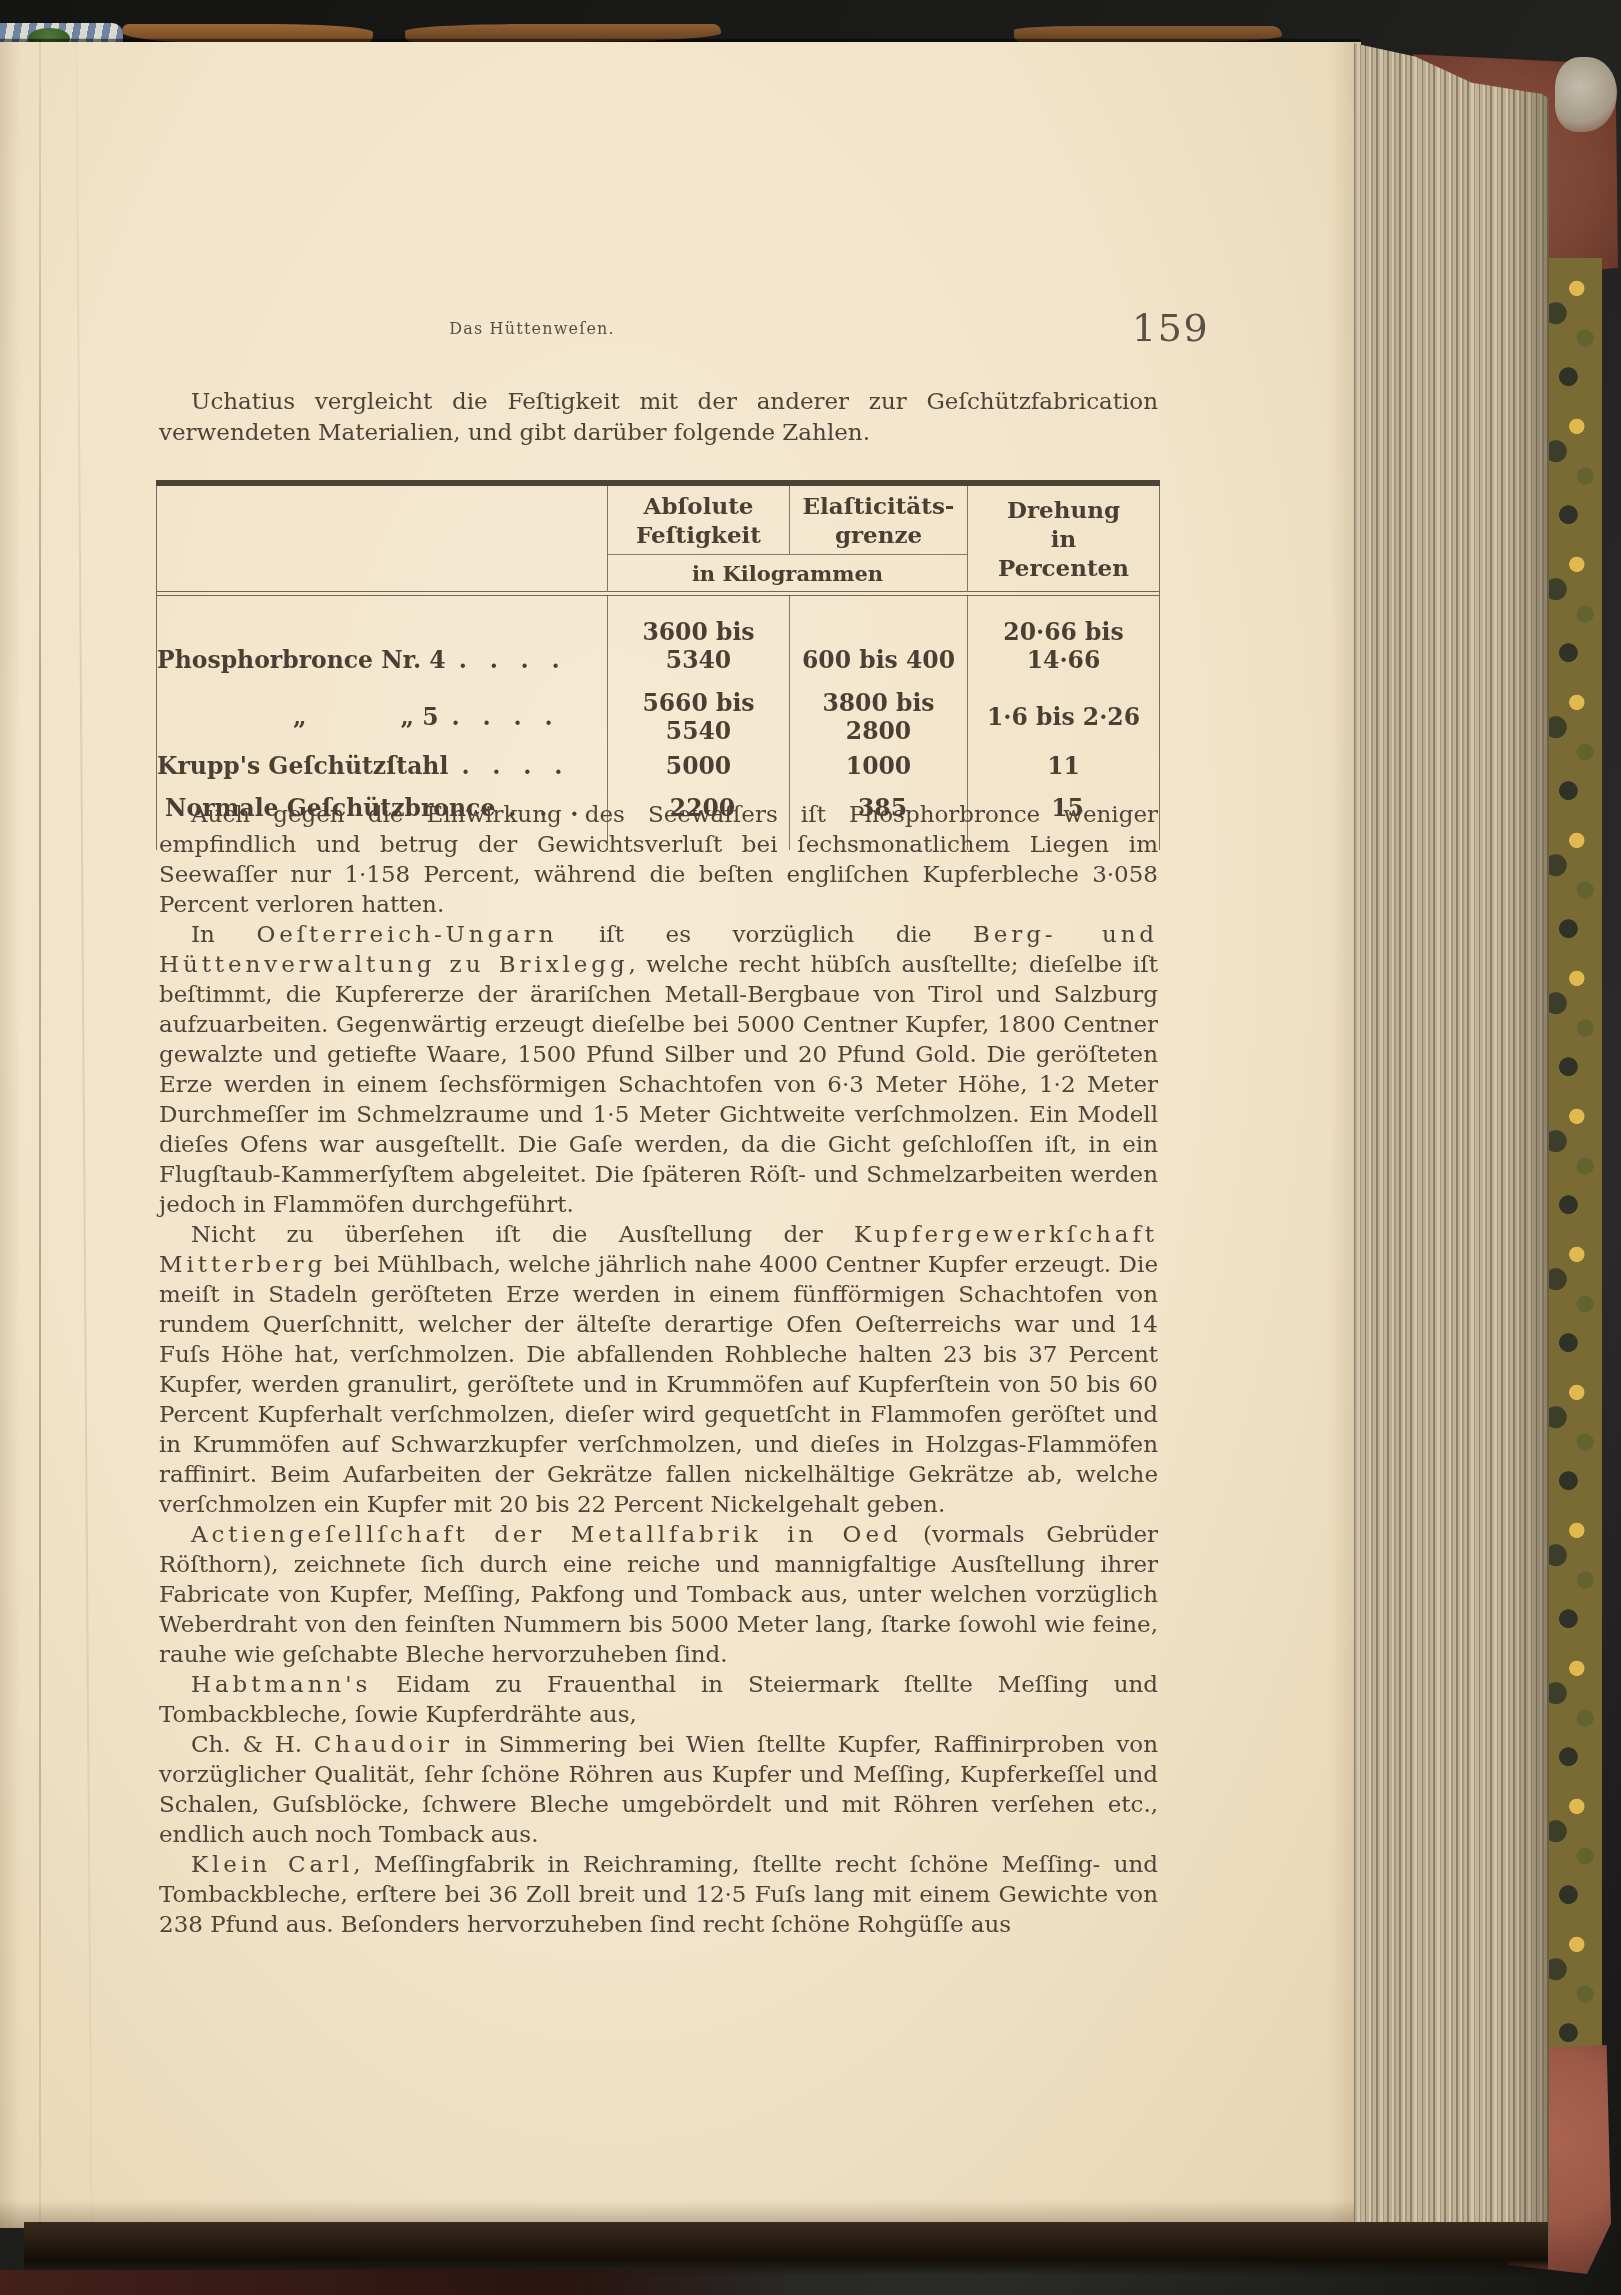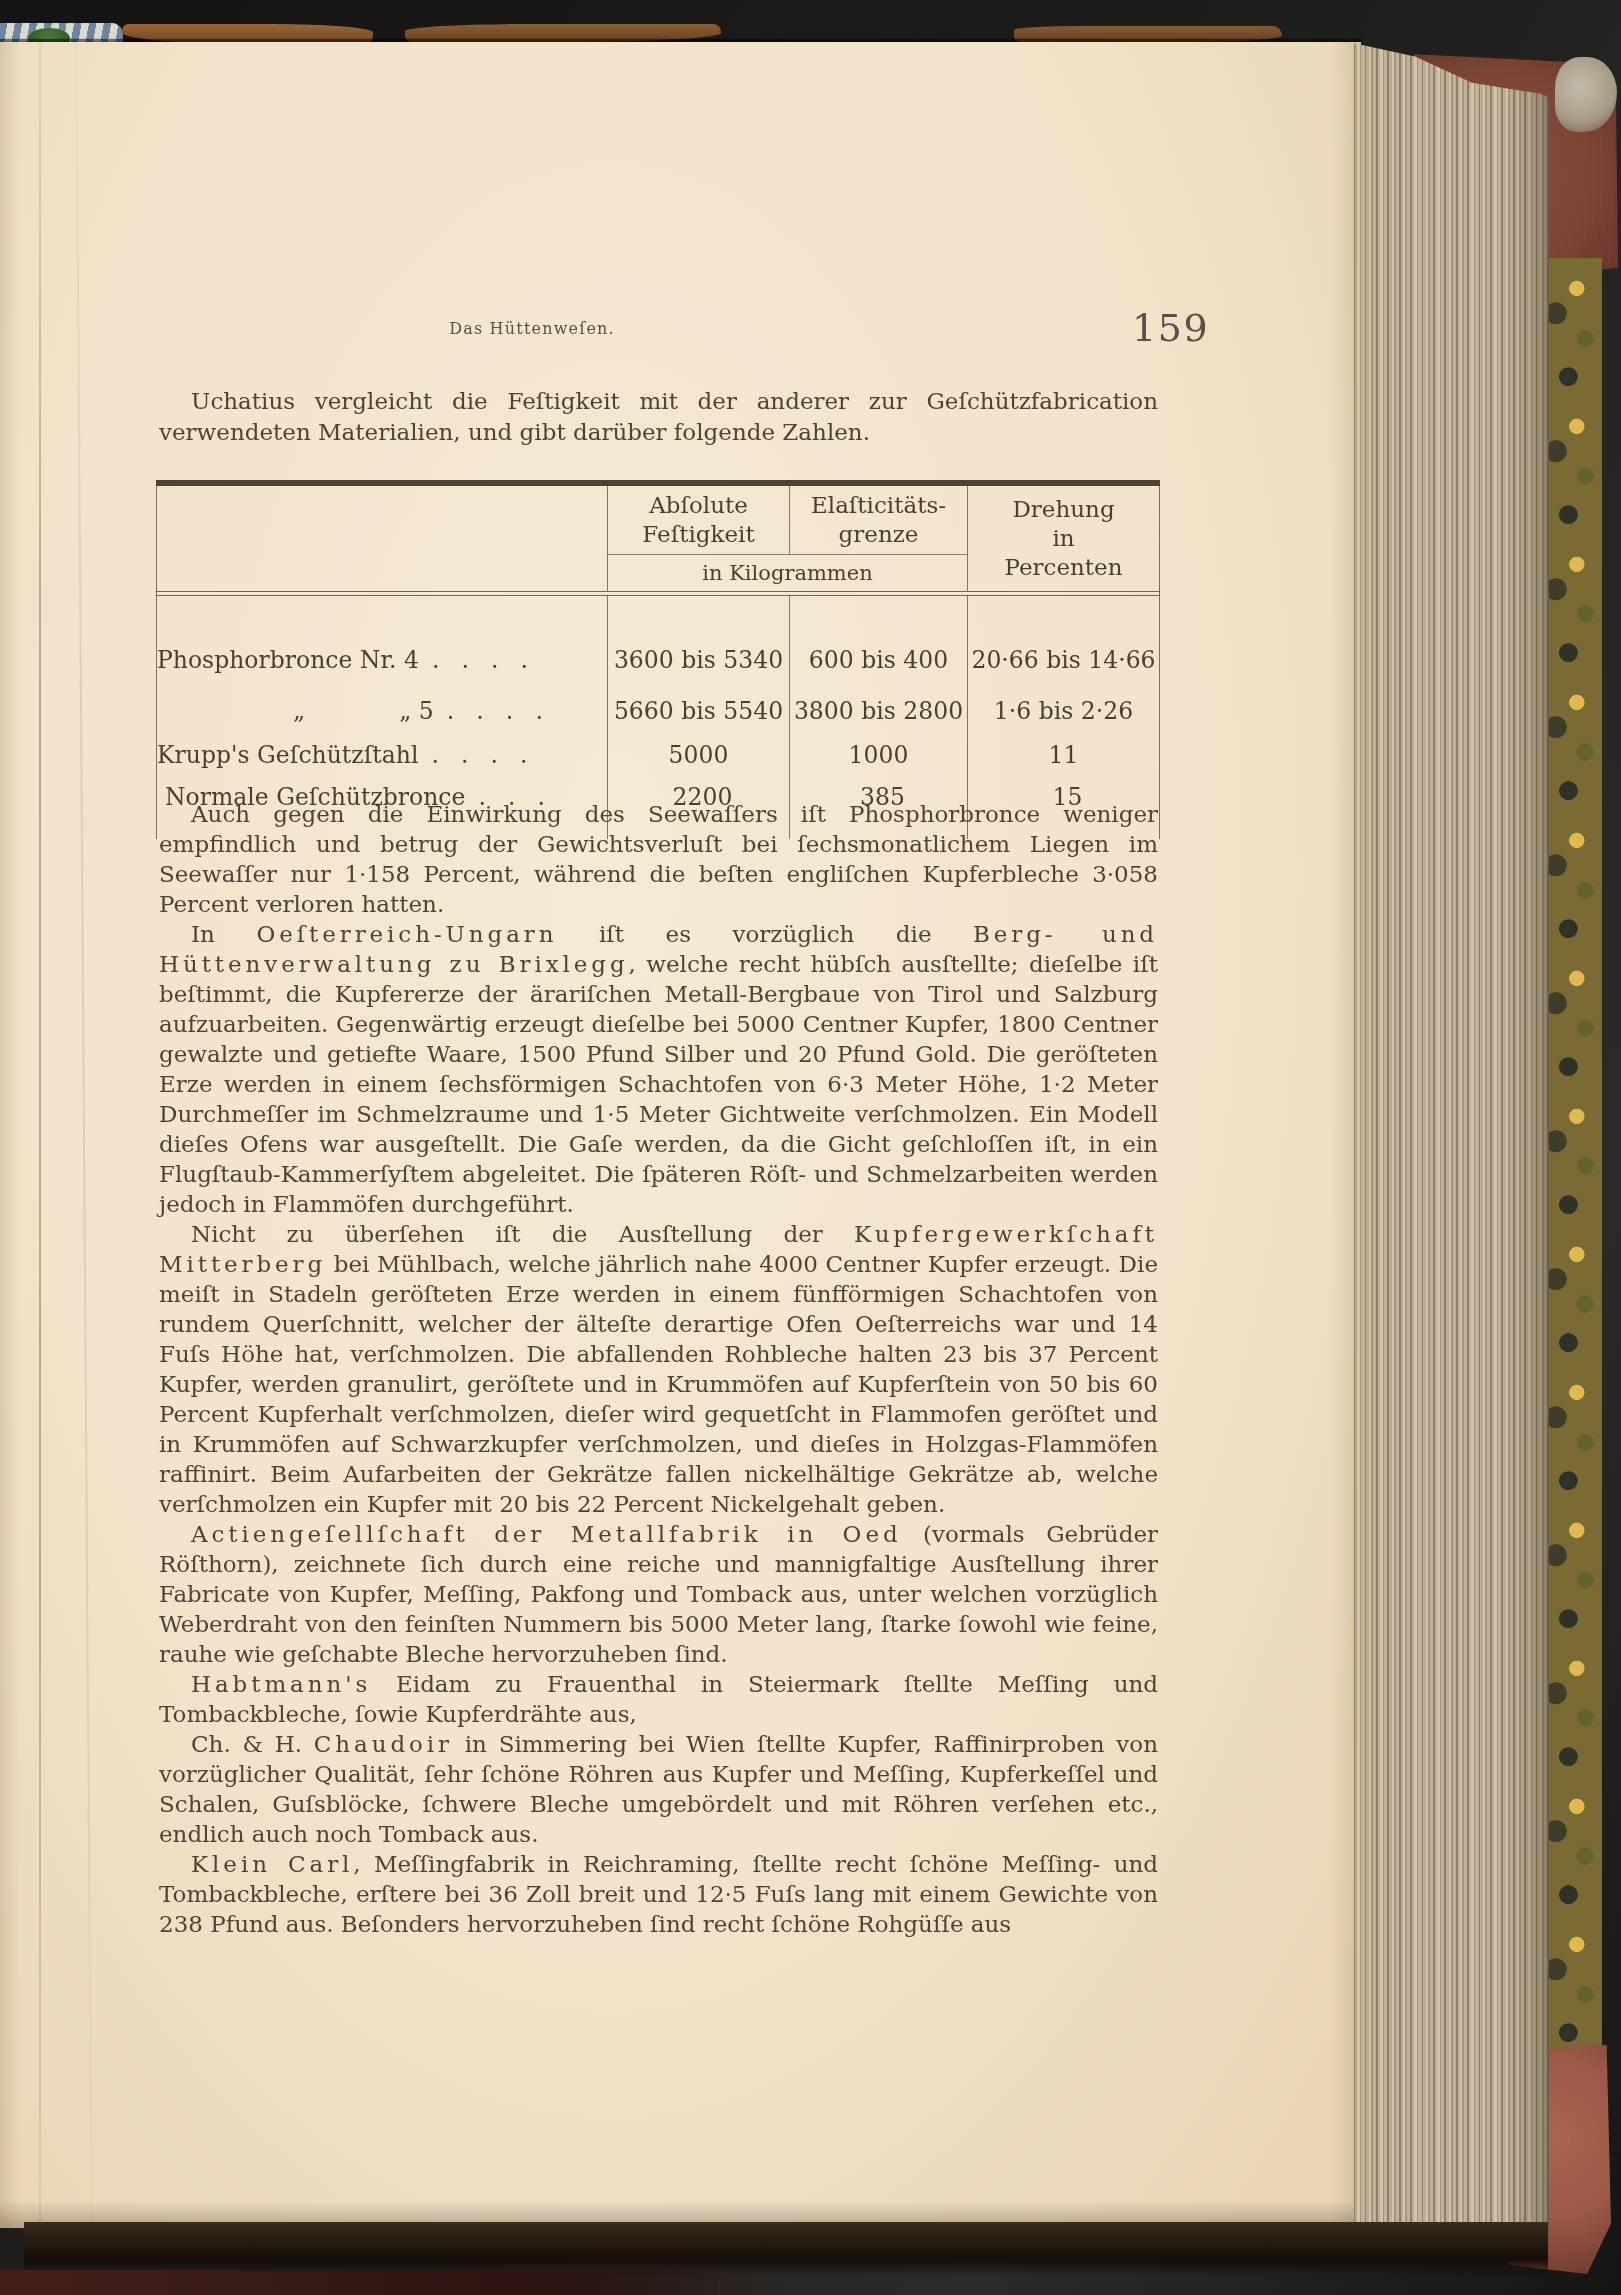--- a/index.html
+++ b/index.html
@@ -31,21 +31,21 @@
   .intro{position:absolute;left:159px;top:344px;width:999px;font-size:23px;line-height:31px;
     color:var(--ink);text-align:justify;text-indent:32px;margin:0;}
   .body-copy{position:absolute;left:159px;top:757px;width:999px;font-size:23px;line-height:30px;
     color:var(--ink);text-align:justify;}
   .body-copy p{margin:0;text-indent:32px;}
   .sp{letter-spacing:.17em;}
   
   .data-table{position:absolute;left:156px;top:438px;width:1003px;border-collapse:collapse;
     table-layout:fixed;color:#4a3f33;border-top:6.5px solid #4c4337;
     border-left:1.6px solid rgba(80,68,54,.75);border-right:1.6px solid rgba(80,68,54,.75);}
-  .data-table td,.data-table th{font-weight:normal;padding:0;vertical-align:middle;}
+  .data-table td,.data-table th{font-weight:bold;padding:0;vertical-align:middle;}
   .cdiv{border-right:1.6px solid rgba(80,68,54,.70);}
   .hdr{font-size:23px;text-align:center;white-space:pre-line;line-height:29px;padding-top:11.4px;height:68px;vertical-align:top;}
   .hdr-tall{vertical-align:middle;padding-top:0;}
   .kilo{font-size:21px;text-align:center;height:36px;border-top:1.6px solid rgba(80,68,54,.65);}
   .dbl td{height:3.2px;border-top:1.6px solid rgba(80,68,54,.8);border-bottom:1.6px solid rgba(80,68,54,.8);}
   .body-r td{font-size:23.5px;}
   .lbl{padding-left:31px;text-align:left;}
   .ditto .lbl{padding-left:136px;}
   .val{text-align:center;}
   .leader{word-spacing:14.6px;padding-left:13px;}

